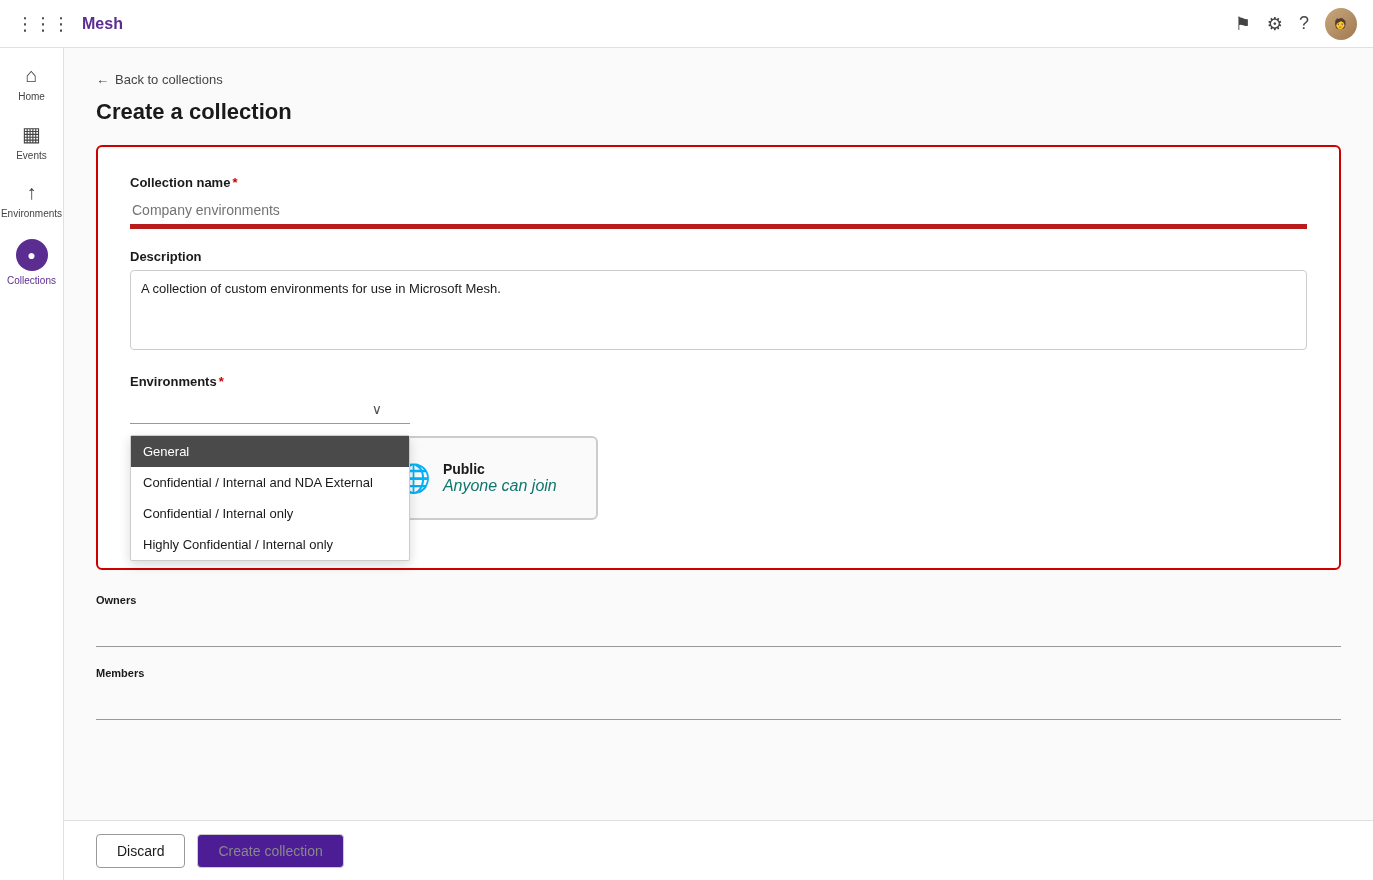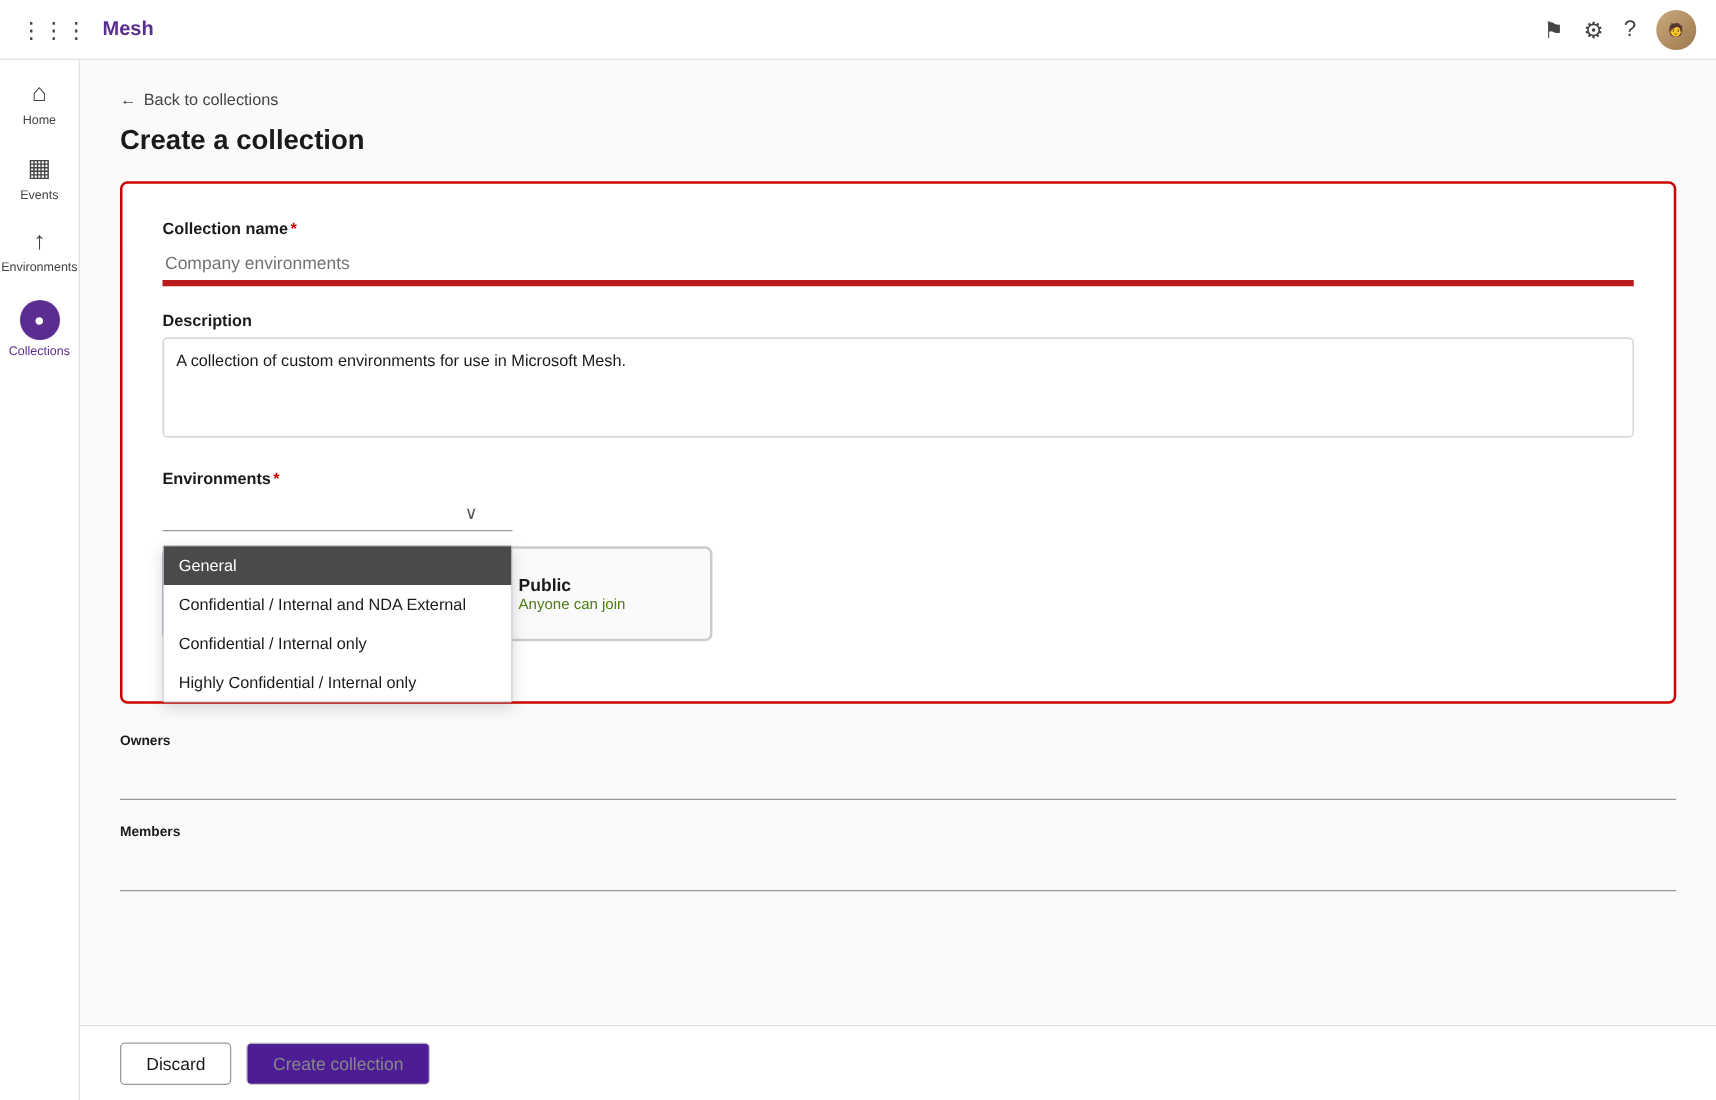--- a/index.html
+++ b/index.html
@@ -161,40 +161,40 @@
       padding: 8px 12px;
       font-size: 13px;
       cursor: pointer;
       color: #1a1a1a;
     }
     .dropdown-item.selected { background: #4a4a4a; color: #fff; }
 
     
     .permission-cards {
       display: flex;
-      gap: 0;
+      gap: 28px;
       margin-top: 12px;
     }
     .permission-card {
       border: 2px solid #5c2d91;
       border-radius: 6px;
       padding: 14px 16px;
       display: flex;
       align-items: center;
       gap: 12px;
       width: 220px;
       cursor: pointer;
       background: #fff;
     }
     .permission-card.active { border-color: #5c2d91; }
     .permission-card.inactive { border-color: #ccc; background: #fafafa; }
     .permission-icon { font-size: 28px; color: #7b68ee; }
     .permission-text-group { display: flex; flex-direction: column; }
     .permission-title { font-size: 14px; font-weight: 600; color: #1a1a1a; }
-    .permission-sub { font-size: 12px; color: #4d7c0f; }
+    .permission-sub { font-size: 16px; color: #0f766e; font-style: italic; }
 
     
     .outer-section { margin-bottom: 20px; }
     .outer-label {
       font-size: 11px;
       font-weight: 600;
       color: #1a1a1a;
       margin-bottom: 8px;
     }
     .owners-input {

